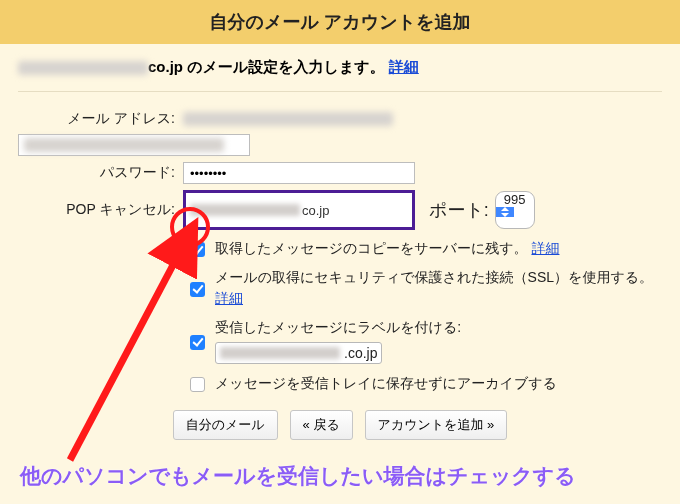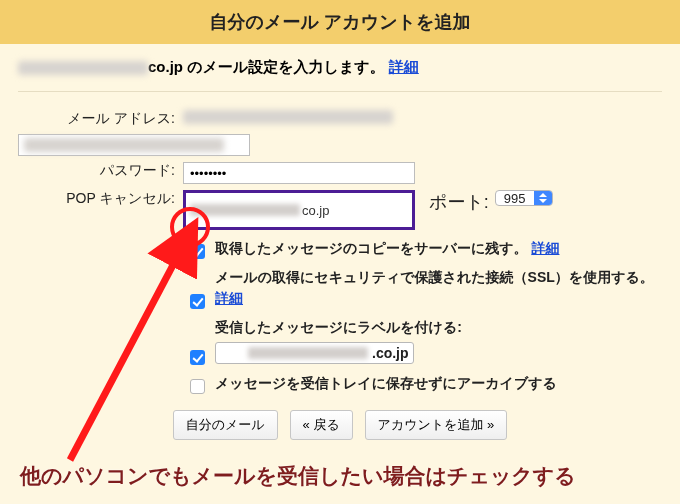--- a/index.html
+++ b/index.html
@@ -35,82 +35,82 @@
     display: inline-block;
     width: 130px; height: 14px;
     background: #d7d3cf;
     filter: blur(3px);
     border-radius: 3px;
     vertical-align: middle;
   }
   .subheading a { color: #1a4bd6; text-decoration: underline; }
   .hr { border: 0; border-top: 1px solid #e6ddc2; margin: 6px 18px 6px 18px; }
   .form { padding: 6px 18px 10px 18px; font-size: 14px; color: #222; }
-  .row { display: flex; align-items: flex-start; margin: 6px 0; }
+  .row { display: flex; align-items: center; margin: 6px 0; }
   .lbl { width: 165px; text-align: right; padding-right: 8px; white-space: nowrap; }
   .val-blur {
     display: inline-block; height: 14px; background: #d7d3cf; filter: blur(3px);
     border-radius: 3px; vertical-align: middle;
   }
   input[type=text], input[type=password] {
     height: 22px; border: 1px solid #bdbdbd; background: #fff;
     font-size: 13px; padding: 0 6px;
   }
   .w230 { width: 232px; }
   .pop-input {
     width: 232px; height: 40px; border: 3px solid #4c1d95; background: #fff;
     display: inline-flex; align-items: center; padding: 14px 4px;
   }
   .pop-input .blur-in { width: 110px; height: 12px; background: #d3cfcc; filter: blur(2.5px); border-radius: 2px; }
   .pop-suffix { font-size: 13px; color: #333; margin-left: 2px; }
   .port-label { margin-left: 14px; margin-right: 6px; font-size: 18px; }
   .mac-select {
-    display: inline-flex; align-items: stretch; height: 16px; border: 1px solid #b8b8b8; border-radius: 4px; overflow: hidden; background: #fff;
+    display: inline-flex; align-items: stretch; height: 38px; border: 1px solid #b8b8b8; border-radius: 9px; overflow: hidden; background: #fff; flex-direction: column;
   }
   .mac-select .sel-text { padding: 0 8px; display: flex; align-items: center; font-size: 13px; }
   .mac-select .sel-btn {
     width: 18px; background: #3f87ff; display: flex; flex-direction: column; justify-content: center; align-items: center;
   }
   .mac-select .sel-btn span {
     width: 0; height: 0; border-left: 4px solid transparent; border-right: 4px solid transparent;
   }
   .mac-select .sel-btn .up { border-bottom: 4px solid #fff; margin-bottom: 2px; }
   .mac-select .sel-btn .dn { border-top: 4px solid #fff; }
   .options { margin-left: 172px; }
-  .opt-row { display: flex; align-items: flex-end; margin: 8px 0; font-size: 14px; line-height: 1.5; font-weight: bold; }
+  .opt-row { display: flex; align-items: center; margin: 8px 0; font-size: 14px; line-height: 1.5; }
   .cb {
     width: 15px; height: 15px; border-radius: 3px; margin-right: 10px; margin-top: 2px; flex: 0 0 15px;
     display: flex; align-items: center; justify-content: center;
   }
   .cb.checked { background: #1f80ff; }
   .cb.checked::after {
     content: ""; width: 4px; height: 8px; border: solid #fff; border-width: 0 2px 2px 0;
     transform: rotate(40deg); margin-top: -2px;
   }
   .cb.unchecked { background: #fff; border: 1px solid #b7b7b7; }
   .opt-text { flex: 1; }
   .opt-text a { color: #1a4bd6; text-decoration: underline; }
   .label-select {
-    display: inline-flex; align-items: stretch; height: 22px; border: 1px solid #b8b8b8; border-radius: 3px; overflow: hidden; background: #fff; margin-top: 4px; padding-left: 28px;
+    display: inline-flex; align-items: stretch; height: 22px; border: 1px solid #b8b8b8; border-radius: 3px; overflow: hidden; background: #fff; margin-top: 4px;
   }
   .label-select .blur-in { width: 120px; height: 12px; background: #d3cfcc; filter: blur(2.5px); border-radius: 2px; margin: auto 4px; }
   .buttons { text-align: center; margin-top: 16px; }
   button.btn {
     background: linear-gradient(#ffffff, #efefef);
     border: 1px solid #c6c6c6; border-radius: 3px;
     padding: 5px 12px; font-size: 13px; margin: 0 4px; cursor: pointer;
   }
   .circle {
     position: absolute; width: 40px; height: 40px; border: 4px solid #ff1a1a; border-radius: 50%;
     left: 170px; top: 207px; pointer-events: none;
   }
   .arrow-svg { position: absolute; left: 0; top: 0; pointer-events: none; }
   .annotation {
     position: absolute; left: 20px; bottom: 14px; right: 14px;
-    color: #7f1d1d; font-weight: bold; font-size: 21px;
+    color: #8b5cf6; font-weight: bold; font-size: 21px;
     text-shadow: 0 0 2px #fff;
   }
 </style>
 </head>
 <body>
 
 <div class="panel">
 
   <div class="titlebar">自分のメール アカウントを追加</div>
 

